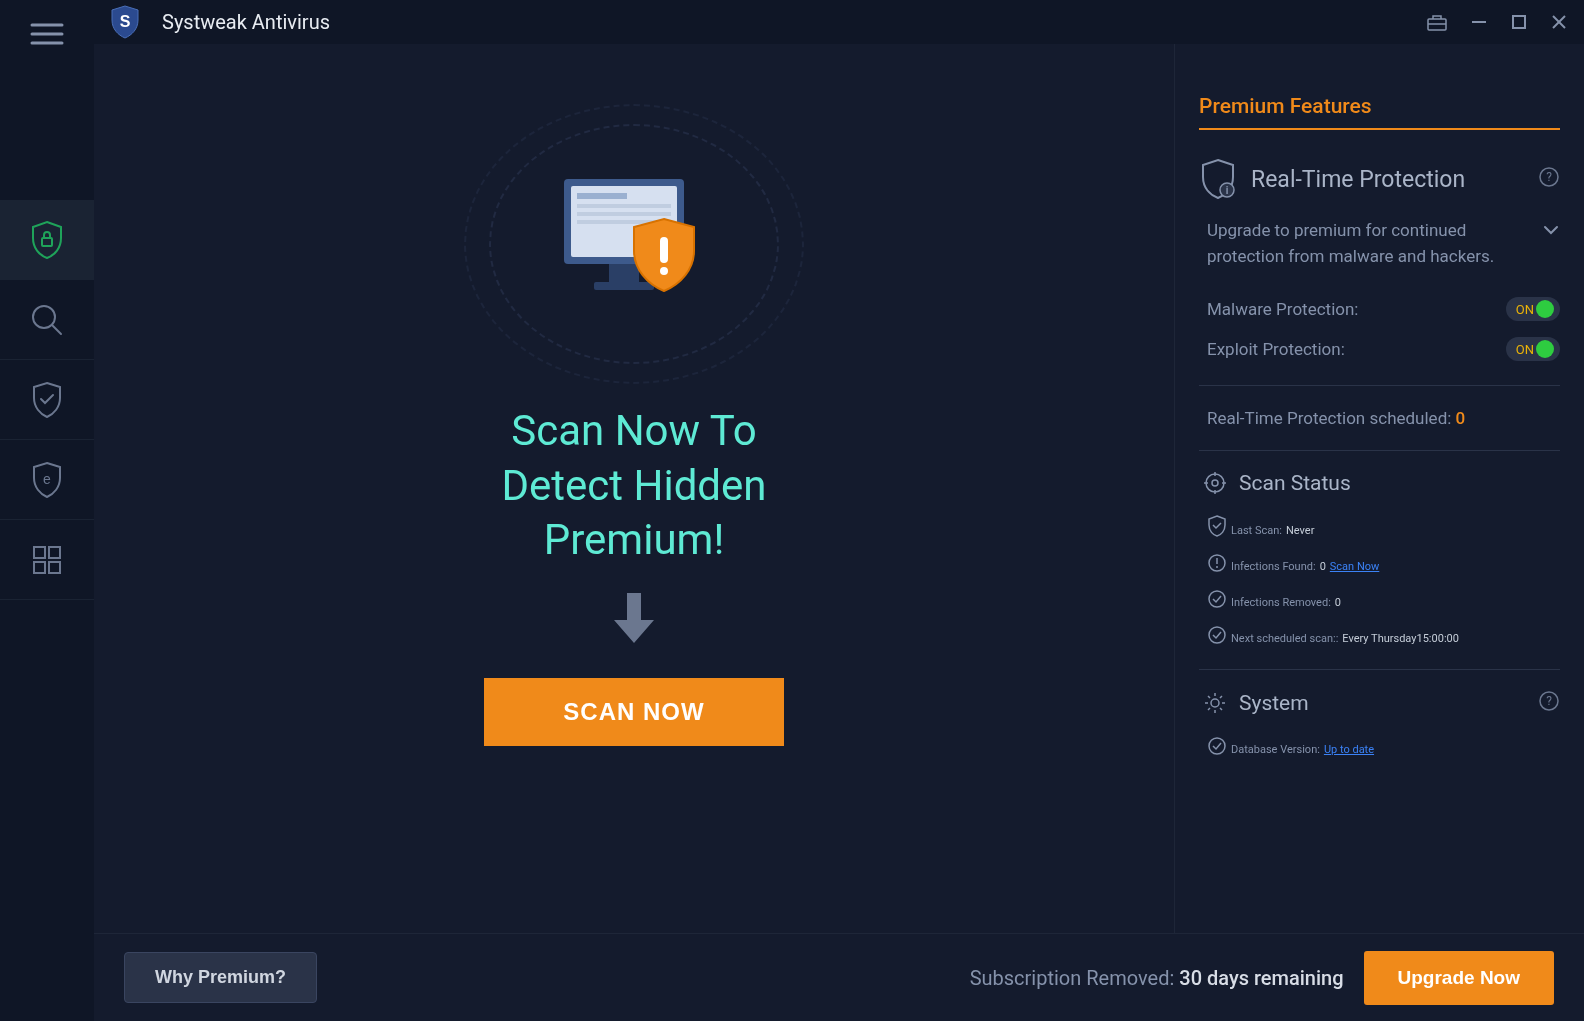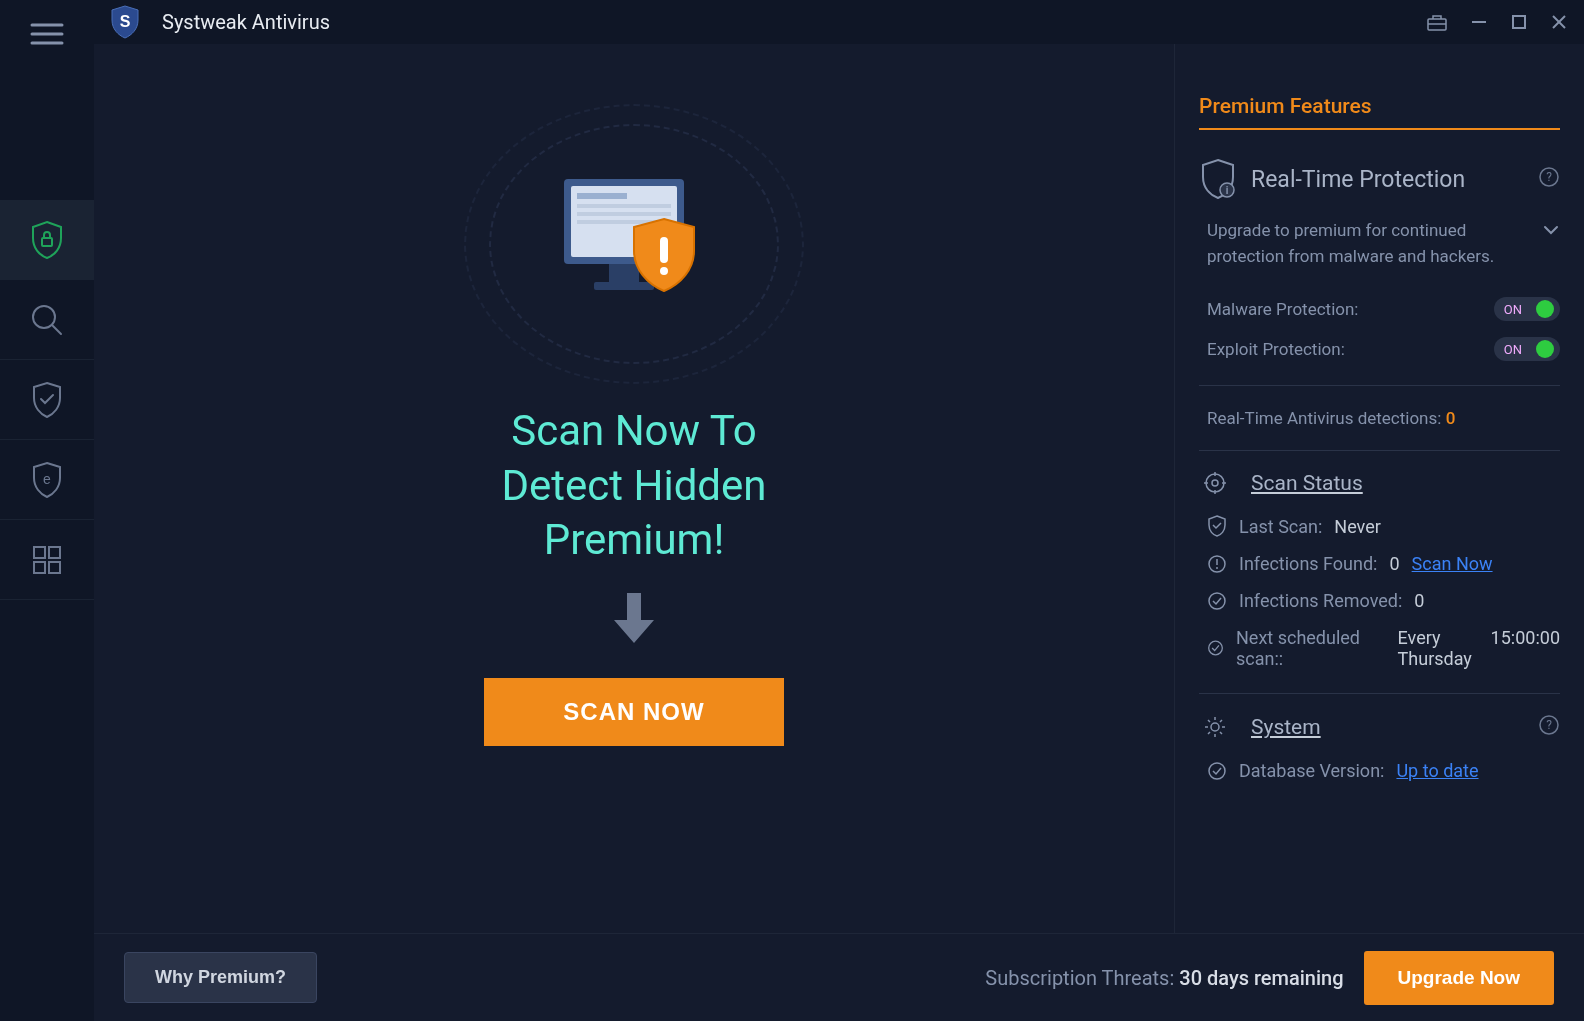--- a/index.html
+++ b/index.html
@@ -175,26 +175,26 @@
   display: flex;
   align-items: center;
   justify-content: space-between;
   padding: 8px 0 8px 8px;
   font-size: 17px;
   color: #8592ab;
 }
 .toggle {
   display: flex;
   align-items: center;
-  gap: 14px;
+  gap: 2px;
   background: #2a3348;
   border-radius: 20px;
   padding: 3px 6px 3px 10px;
   font-size: 13px;
-  color: #f0abfc;
+  color: #eab308;
   cursor: pointer;
 }
 .toggle-knob {
   width: 18px;
   height: 18px;
   border-radius: 50%;
   background: #2ecc40;
 }
 .divider {
   border-top: 1px solid #2a3348;
@@ -205,34 +205,33 @@
   color: #8592ab;
   padding: 6px 0 6px 8px;
 }
 .detections-count {
   color: #f08a1a;
   font-weight: 500;
 }
 .section-title-row {
   display: flex;
   align-items: center;
-  gap: 24px;
+  gap: 12px;
   padding: 4px 0 12px 4px;
-  text-decoration: underline;
 }
 .section-title {
   font-size: 21px;
   color: #aab5c8;
 }
 .stat-row {
   display: flex;
-  align-items: center;
-  gap: 12px;
+  align-items: flex-end;
+  gap: 4px;
   padding: 8px 0 8px 8px;
-  font-size: 18px;
+  font-size: 11px;
   color: #8592ab;
 }
 .stat-value {
   color: #c5cdd8;
 }
 .link {
   color: #3b82f6;
   text-decoration: underline;
   cursor: pointer;
 }
@@ -435,21 +434,21 @@
           <span>Exploit Protection:</span>
           <div class="toggle">
             <span>ON</span>
             <span class="toggle-knob"></span>
           </div>
         </div>
 
         <div class="divider"></div>
 
         <div class="detections-row">
-          <span>Real-Time Antivirus detections:</span>
+          <span>Real-Time Protection scheduled:</span>
           <span class="detections-count">0</span>
         </div>
 
         <div class="divider"></div>
 
         <div class="section-title-row">
           <svg width="24" height="24" viewBox="0 0 24 24">
             <circle cx="12" cy="12" r="9" fill="none" stroke="#8592ab" stroke-width="1.5"></circle>
             <circle cx="12" cy="12" r="3" fill="none" stroke="#8592ab" stroke-width="1.5"></circle>
             <line x1="12" y1="1" x2="12" y2="5" stroke="#8592ab" stroke-width="1.5"></line>
@@ -525,20 +524,20 @@
           <span>Database Version:</span>
           <span class="link">Up to date</span>
         </div>
 
       </div>
     </div>
 
     <div class="footer">
       <button class="why-premium-btn">Why Premium?</button>
       <div class="sub-status">
-        <span>Subscription Threats:</span>
+        <span>Subscription Removed:</span>
         <span class="sub-status-value">30 days remaining</span>
       </div>
       <button class="upgrade-btn">Upgrade Now</button>
     </div>
 
   </div>
 </div>
 
 </body></html>

